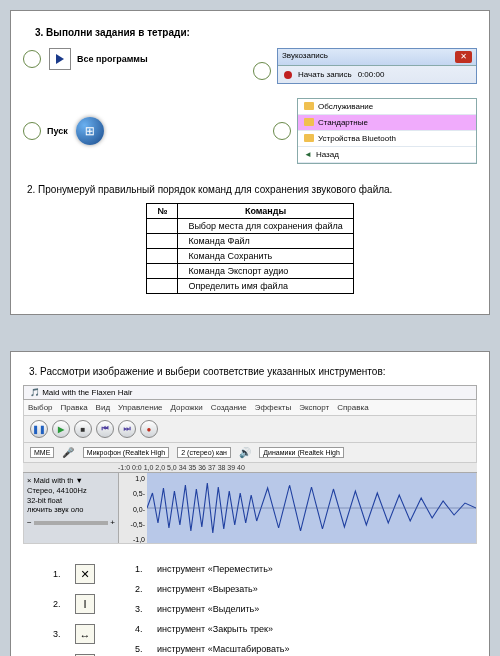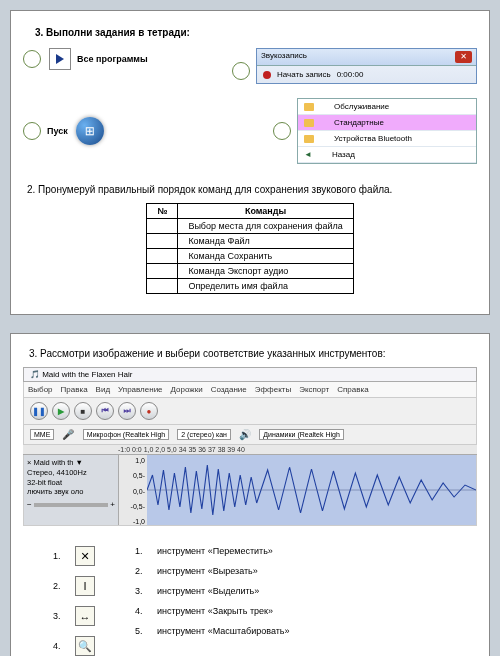--- a/index.html
+++ b/index.html
@@ -8,21 +8,21 @@
     padding: 10px;
     background: #c8d0d8;
     font-family: Arial, sans-serif;
     font-size: 10px;
     width: 500px;
   }
   .page {
     background: #fff;
     border: 1px solid #888;
     padding: 12px;
-    margin-bottom: 18px;
+    margin-bottom: 36px;
   }
   .task-heading {
     font-size: 10px;
     font-weight: bold;
     margin: 4px 0 10px 12px;
   }
   .row {
     display: flex;
     align-items: center;
     margin: 8px 0;
@@ -47,21 +47,21 @@
   .tri {
     width: 0; height: 0;
     border-left: 8px solid #1a3a8a;
     border-top: 5px solid transparent;
     border-bottom: 5px solid transparent;
   }
   .label { margin-left: 6px; font-size: 9px; font-weight: bold; }
   .rec-window {
     border: 1px solid #6a8fc0;
     background: linear-gradient(#f0f4fa,#e0e8f4);
-    width: 221px;
+    width: 200px;
     font-size: 8px;
   }
   .rec-title {
     display: flex;
     justify-content: space-between;
     padding: 2px 4px;
     background: linear-gradient(#dce8f8,#c4d6f0);
     border-bottom: 1px solid #8aa;
   }
   .close-x {
@@ -84,22 +84,22 @@
   .menu-window {
     border: 1px solid #8aa;
     background: #fff;
     width: 180px;
     font-size: 8px;
   }
   .menu-item {
     padding: 3px 6px;
     border-bottom: 1px solid #e0e8f0;
     display: flex;
-    align-items: flex-end;
-    gap: 20px;
+    align-items: flex-start;
+    gap: 4px;
   }
   .menu-item.sel { background: #f0abfc; }
   .folder-ico {
     width: 10px; height: 8px;
     background: #f0c050;
     border-radius: 1px;
   }
   .back-arrow { color: #2a6a3a; font-weight: bold; }
   .orb {
     width: 28px; height: 28px;

